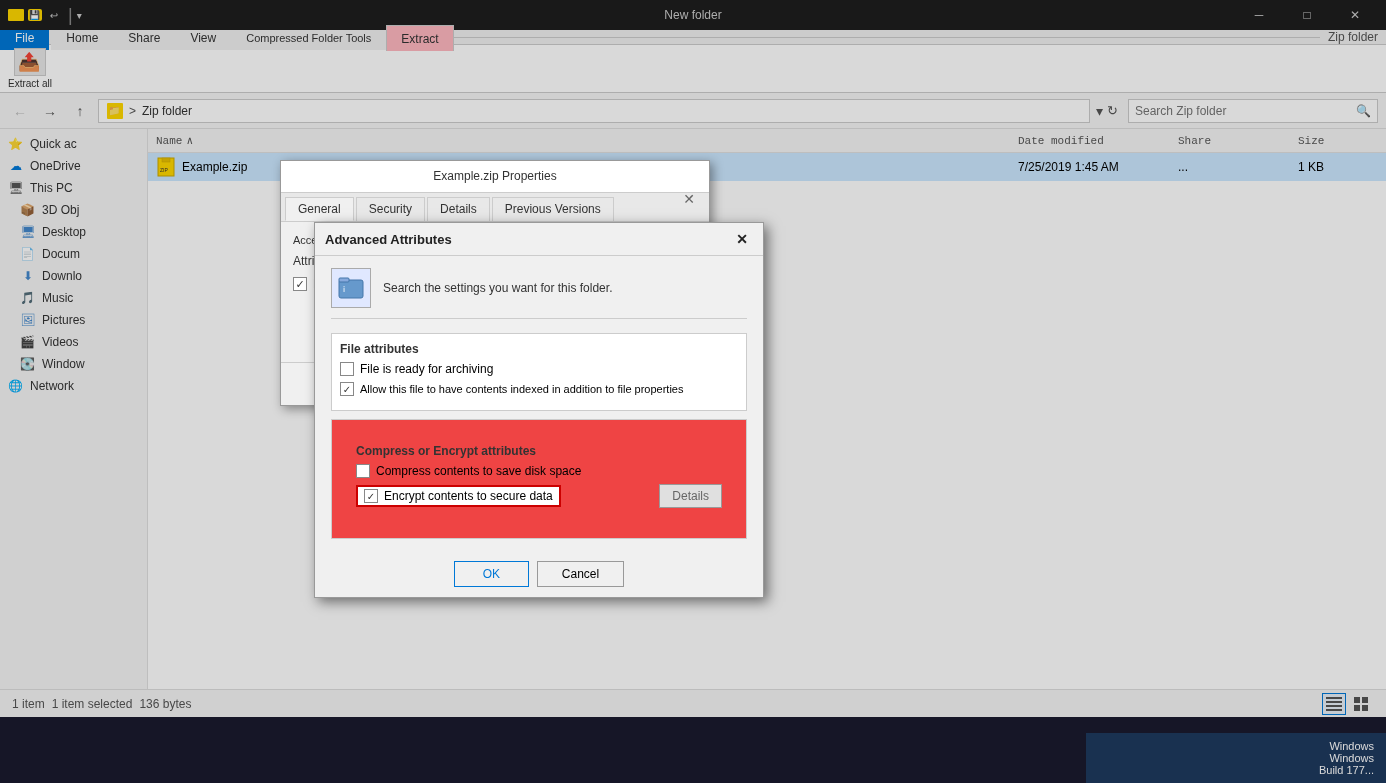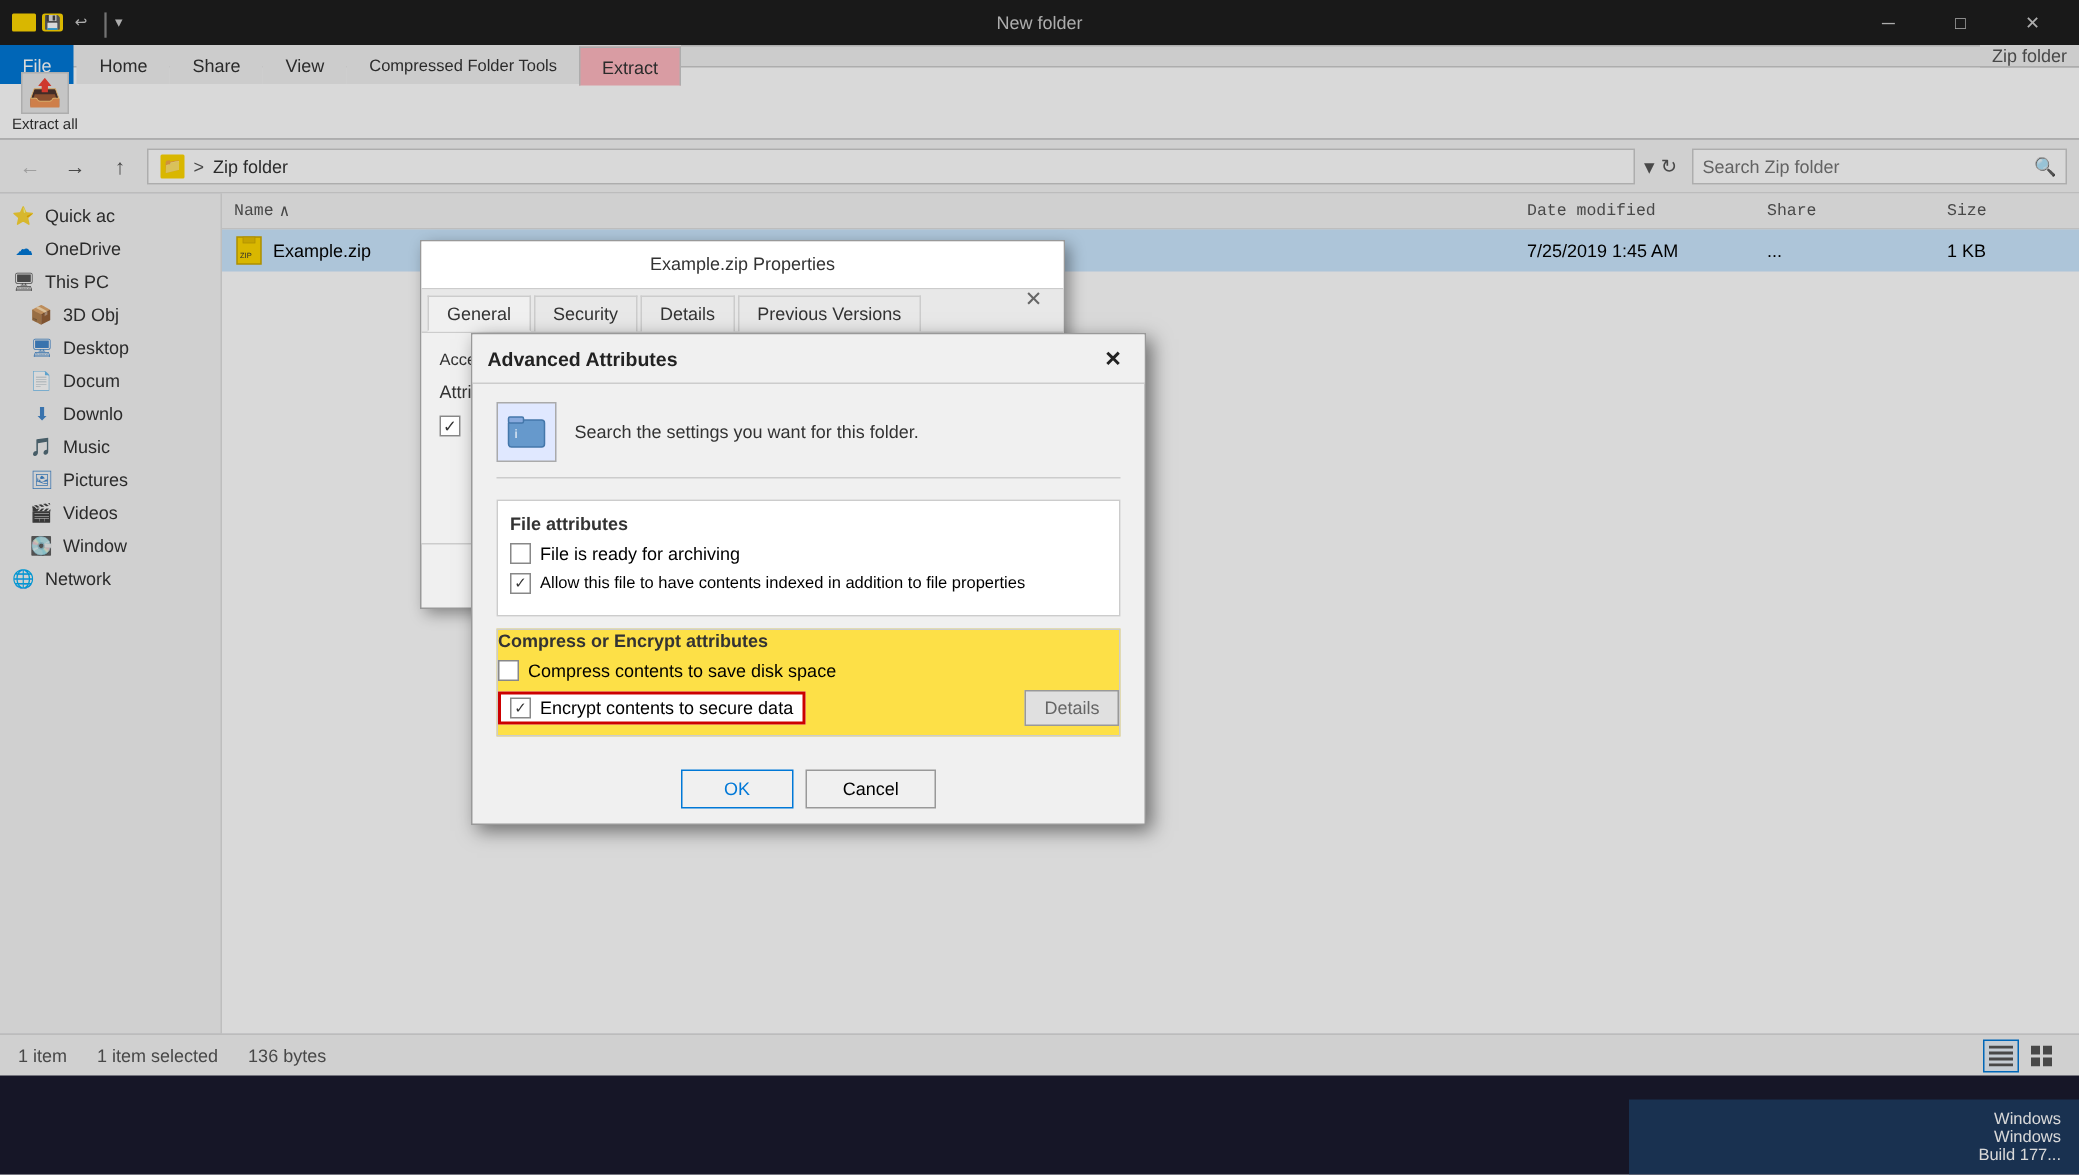--- a/index.html
+++ b/index.html
@@ -63,21 +63,21 @@
     }
 
     
     .ribbon {
       background: #f0f0f0;
       border-bottom: 1px solid #ccc;
     }
     .ribbon-tabs {
       display: flex;
       height: 14px;
-      align-items: flex-start;
+      align-items: center;
       padding-left: 0;
     }
     .ribbon-tab {
       padding: 4px 14px;
       font-size: 12px;
       cursor: pointer;
       border: 1px solid transparent;
       border-bottom: none;
       height: 26px;
       display: flex;
@@ -246,21 +246,21 @@
     
     .status-bar {
       background: #f5f5f5;
       border-top: 1px solid #ddd;
       height: 28px;
       display: flex;
       align-items: center;
       padding: 0 12px;
       font-size: 12px;
       color: #555;
-      gap: 20px;
+      gap: 7px;
     }
     .status-bar-right {
       margin-left: auto;
       display: flex;
       gap: 4px;
     }
     .view-btn {
       width: 24px;
       height: 22px;
       display: flex;
@@ -759,21 +759,21 @@
       <div class="adv-checkbox-row">
         <div class="adv-checkbox"></div>
         <span>File is ready for archiving</span>
       </div>
       <div class="adv-checkbox-row">
         <div class="adv-checkbox checked"></div>
         <span style="font-size:11px;">Allow this file to have contents indexed in addition to file properties</span>
       </div>
     </div>
 
-    <div style="border: 1px solid #ccc; padding:0; background:#fde047;">
+    <div style="border: 1px solid #ccc; padding:24px; background:#ef4444;">
       <div class="adv-section-title">Compress or Encrypt attributes</div>
       <div class="adv-checkbox-row">
         <div class="adv-checkbox"></div>
         <span>Compress contents to save disk space</span>
       </div>
       <div class="encrypt-row">
         <div class="encrypt-checkbox-container">
           <div class="adv-checkbox checked" style="border-color:#888;"></div>
           <span>Encrypt contents to secure data</span>
         </div>

